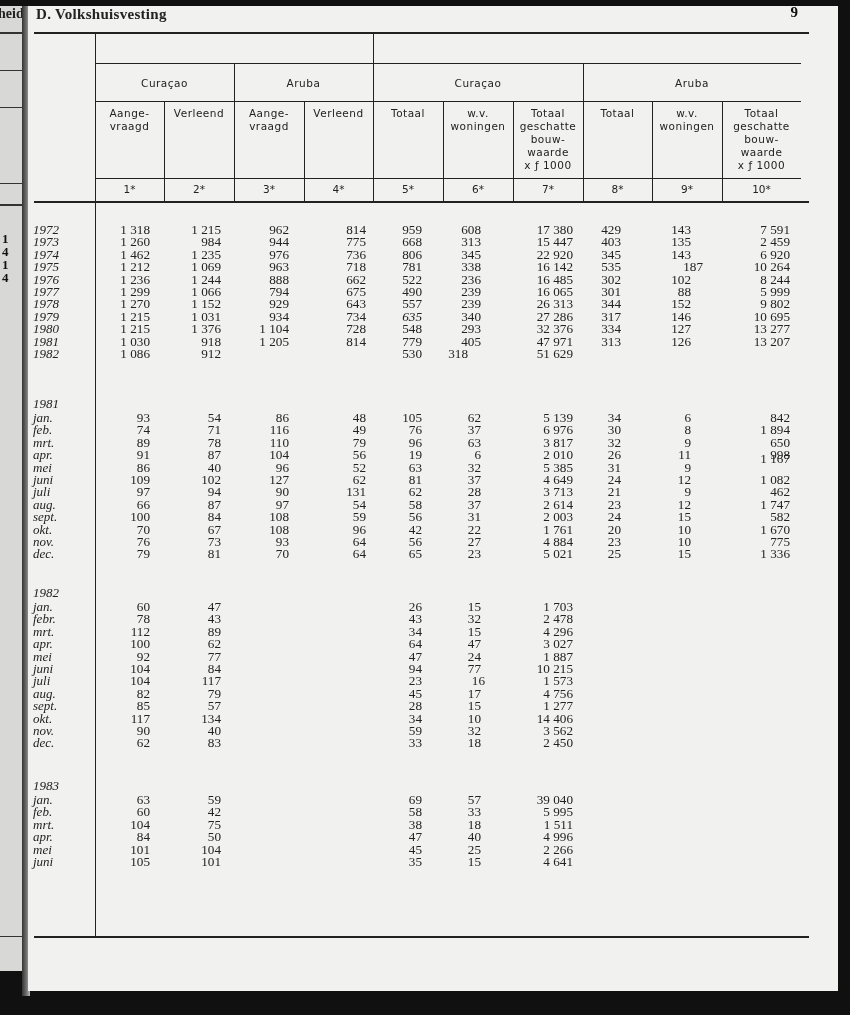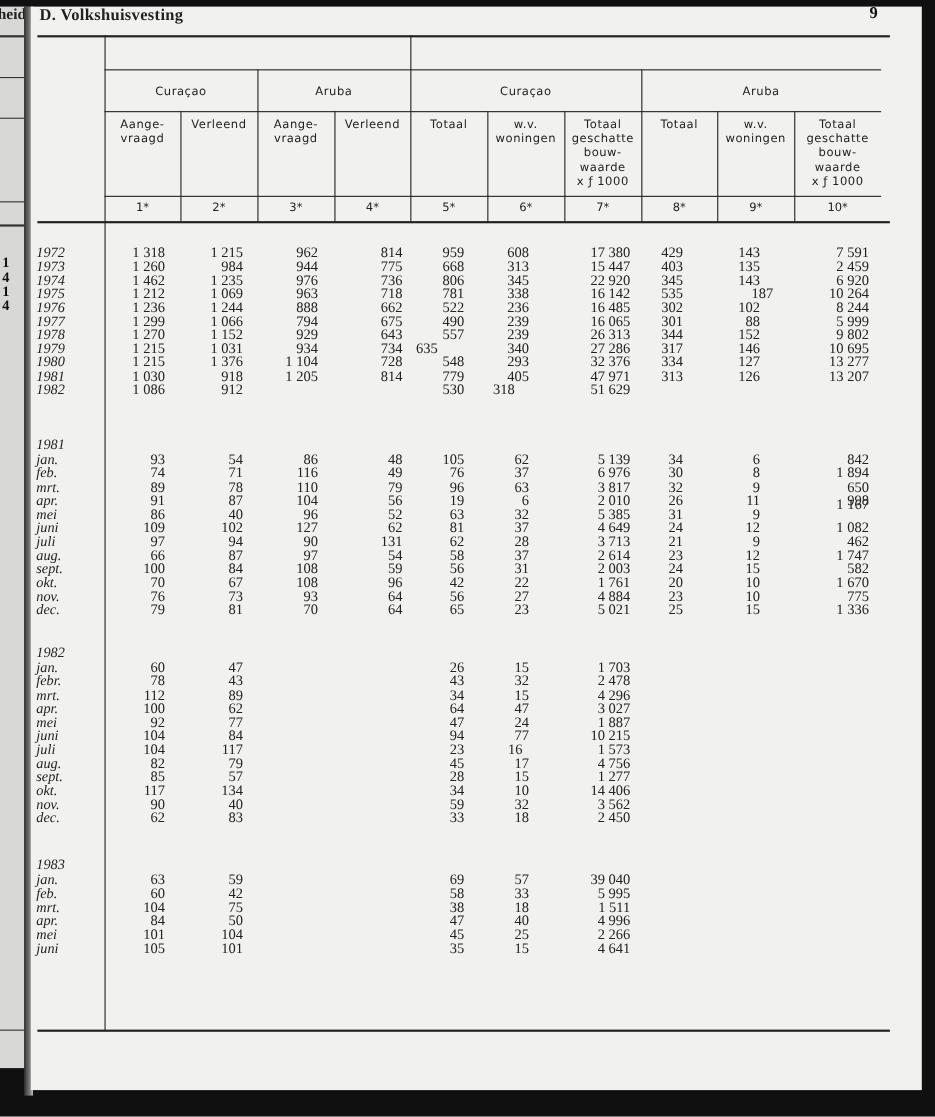--- a/index.html
+++ b/index.html
@@ -177,21 +177,21 @@
       <div class="cell" style="top: 292.4px; right: 357px;">239</div>
       <div class="cell" style="top: 292.4px; right: 265px;">26 313</div>
       <div class="cell" style="top: 292.4px; right: 217px;">344</div>
       <div class="cell" style="top: 292.4px; right: 147px;">152</div>
       <div class="cell" style="top: 292.4px; right: 48px;">9 802</div>
       <div class="label" style="top: 304.8px;">1979</div>
       <div class="cell" style="top: 304.8px; right: 688px;">1 215</div>
       <div class="cell" style="top: 304.8px; right: 617px;">1 031</div>
       <div class="cell" style="top: 304.8px; right: 549px;">934</div>
       <div class="cell" style="top: 304.8px; right: 472px;">734</div>
-      <div class="cell" style="top: 304.8px; right: 440px;">635</div>
+      <div class="cell" style="top: 304.8px; right: 416px; font-style: italic;">635</div>
       <div class="cell" style="top: 304.8px; right: 357px;">340</div>
       <div class="cell" style="top: 304.8px; right: 265px;">27 286</div>
       <div class="cell" style="top: 304.8px; right: 217px;">317</div>
       <div class="cell" style="top: 304.8px; right: 147px;">146</div>
       <div class="cell" style="top: 304.8px; right: 48px;">10 695</div>
       <div class="label" style="top: 317.2px;">1980</div>
       <div class="cell" style="top: 317.2px; right: 688px;">1 215</div>
       <div class="cell" style="top: 317.2px; right: 617px;">1 376</div>
       <div class="cell" style="top: 317.2px; right: 549px;">1 104</div>
       <div class="cell" style="top: 317.2px; right: 472px;">728</div>
@@ -385,21 +385,21 @@
       <div class="label" style="top: 657px;">juni</div>
       <div class="cell" style="top: 657px; right: 688px;">104</div>
       <div class="cell" style="top: 657px; right: 617px;">84</div>
       <div class="cell" style="top: 657px; right: 416px;">94</div>
       <div class="cell" style="top: 657px; right: 357px;">77</div>
       <div class="cell" style="top: 657px; right: 265px;">10 215</div>
       <div class="label" style="top: 669.4px;">juli</div>
       <div class="cell" style="top: 669.4px; right: 688px;">104</div>
       <div class="cell" style="top: 669.4px; right: 617px;">117</div>
       <div class="cell" style="top: 669.4px; right: 416px;">23</div>
-      <div class="cell" style="top: 669.4px; right: 363px;">16</div>
+      <div class="cell" style="top: 669.4px; right: 353px;">16</div>
       <div class="cell" style="top: 669.4px; right: 265px;">1 573</div>
       <div class="label" style="top: 681.8px;">aug.</div>
       <div class="cell" style="top: 681.8px; right: 688px;">82</div>
       <div class="cell" style="top: 681.8px; right: 617px;">79</div>
       <div class="cell" style="top: 681.8px; right: 416px;">45</div>
       <div class="cell" style="top: 681.8px; right: 357px;">17</div>
       <div class="cell" style="top: 681.8px; right: 265px;">4 756</div>
       <div class="label" style="top: 694.2px;">sept.</div>
       <div class="cell" style="top: 694.2px; right: 688px;">85</div>
       <div class="cell" style="top: 694.2px; right: 617px;">57</div>

